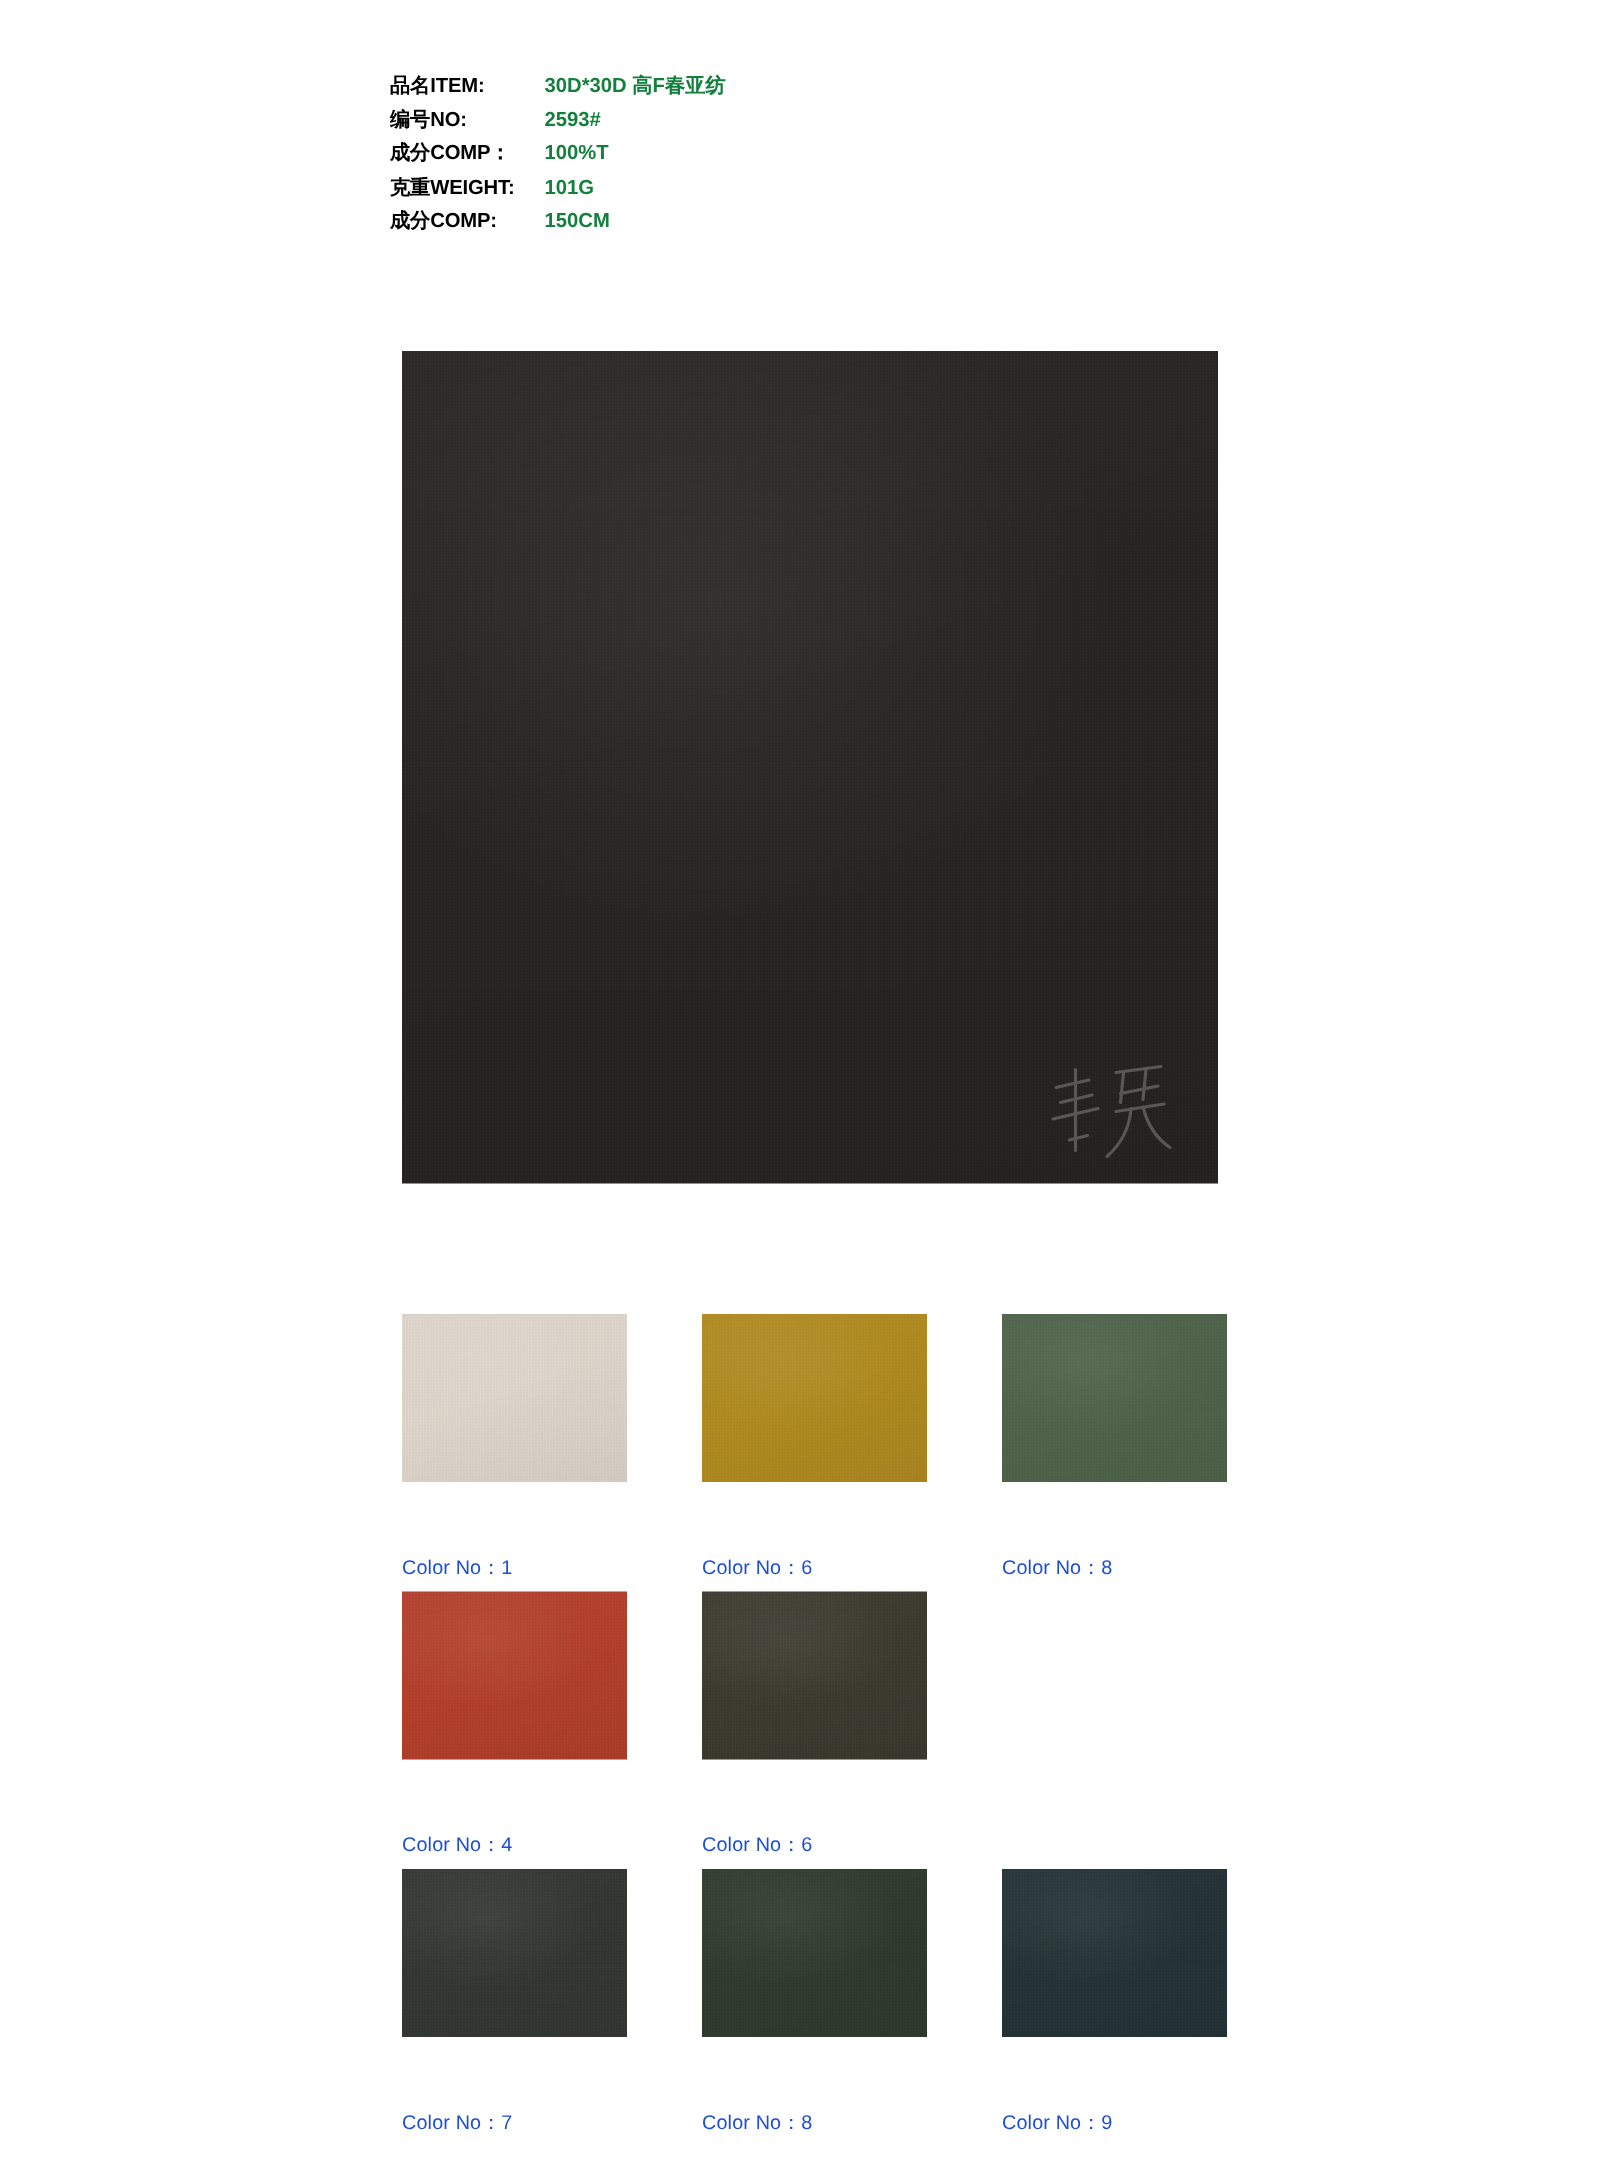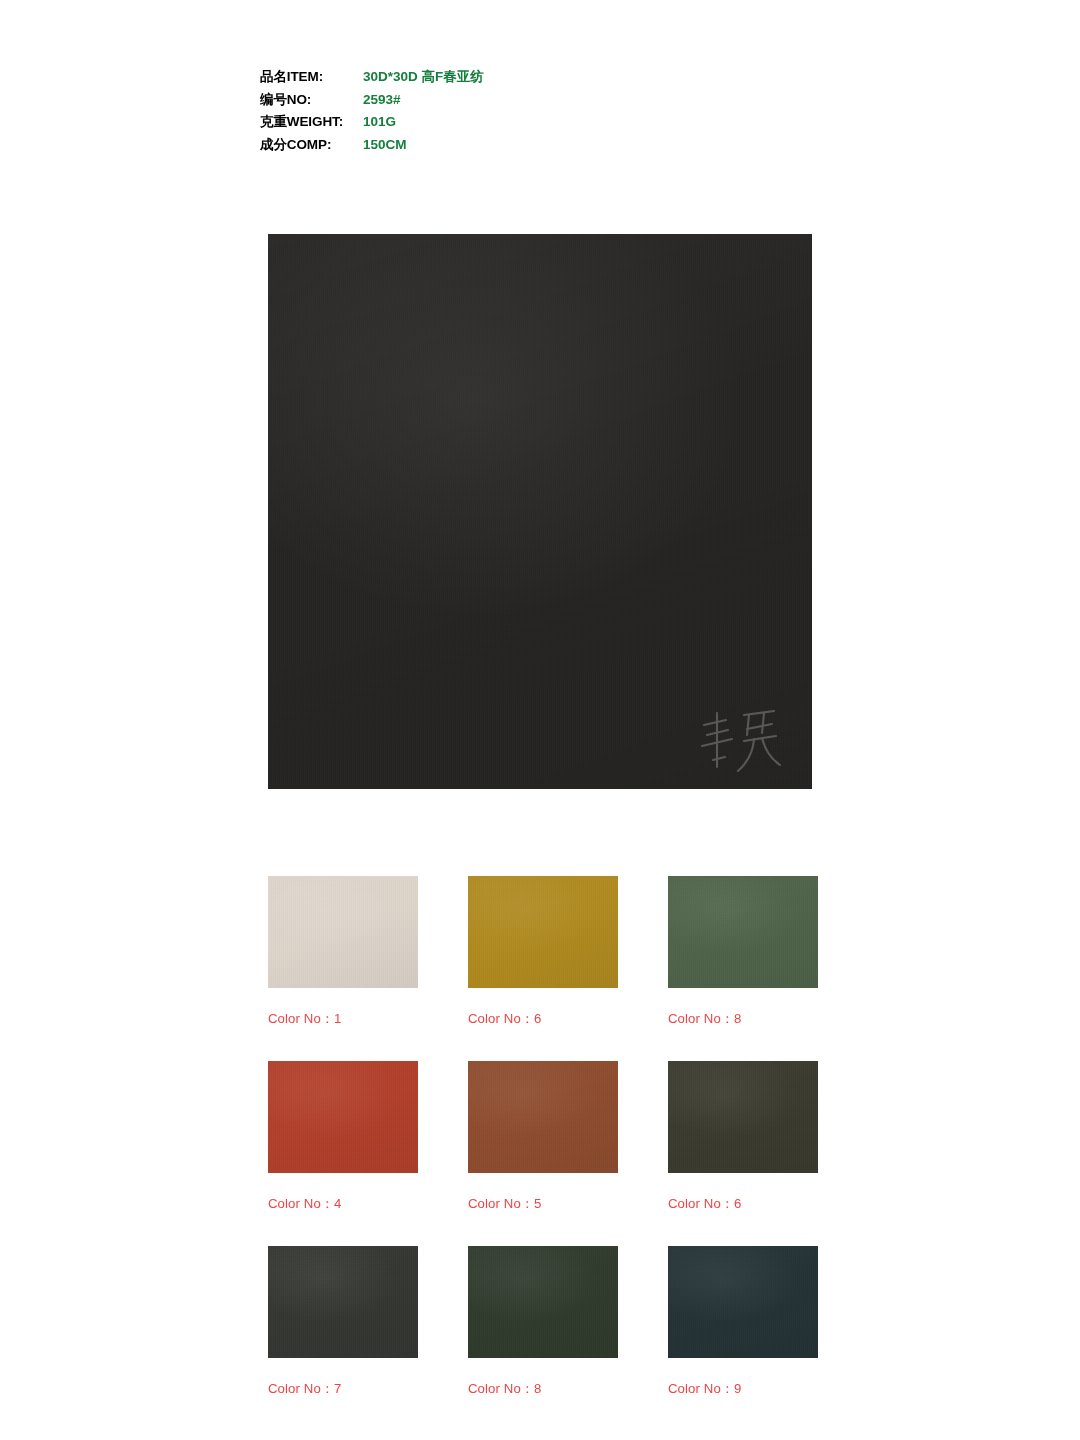--- a/index.html
+++ b/index.html
@@ -13,21 +13,21 @@
     background: #ffffff;
     font-family: "Liberation Sans", "DejaVu Sans", sans-serif;
     position: relative;
     overflow: hidden;
   }
 
   
   #spec-block {
     position: absolute;
     left: 260px;
-    top: 68px;
+    top: 48px;
     width: 520px;
   }
 
   .spec-row {
     display: flex;
     align-items: baseline;
     height: 22.6px;
   }
 
   .spec-label {
@@ -165,43 +165,47 @@
     margin-right: 50px;
   }
   .grid-cell:last-child { margin-right: 0; }
 
   .mini-swatch {
     width: 150px;
     height: 112px;
   }
 
   .color-label {
-    margin-top: 22px;
+    margin-top: 48px;
     font-size: 13.2px;
-    color: #ef4444;
+    color: #1d4ed8;
     font-family: "Liberation Sans", "DejaVu Sans", sans-serif;
     white-space: nowrap;
     letter-spacing: 0.1px;
   }
 </style>
 </head>
 <body>
 
 <div id="spec-block">
 
   <div class="spec-row">
     <span class="spec-label">品名ITEM:</span>
     <span class="spec-value">30D*30D 高F春亚纺</span>
   </div>
 
   <div class="spec-row">
     <span class="spec-label">编号NO:</span>
     <span class="spec-value">2593#</span>
   </div>
 
+  <div class="spec-row">
+    <span class="spec-label">成分COMP：</span>
+    <span class="spec-value">100%T</span>
+  </div>
 
   <div class="spec-row">
     <span class="spec-label">克重WEIGHT:</span>
     <span class="spec-value">101G</span>
   </div>
 
   <div class="spec-row">
     <span class="spec-label">成分COMP:</span>
     <span class="spec-value">150CM</span>
   </div>
@@ -286,31 +290,20 @@
         <div class="teeth-h teeth-top"></div>
         <div class="teeth-h teeth-bottom"></div>
         <div class="teeth-v teeth-left"></div>
         <div class="teeth-v teeth-right"></div>
         <div class="texture"></div>
         <div class="sheen"></div>
       </div>
       <div class="color-label">Color No：4</div>
     </div>
 
-    <div class="grid-cell">
-      <div class="mini-swatch swatch" style="background-color: rgb(142, 76, 46);">
-        <div class="teeth-h teeth-top"></div>
-        <div class="teeth-h teeth-bottom"></div>
-        <div class="teeth-v teeth-left"></div>
-        <div class="teeth-v teeth-right"></div>
-        <div class="texture"></div>
-        <div class="sheen"></div>
-      </div>
-      <div class="color-label">Color No：5</div>
-    </div>
 
     <div class="grid-cell">
       <div class="mini-swatch swatch" style="background-color: rgb(59, 58, 46);">
         <div class="teeth-h teeth-top"></div>
         <div class="teeth-h teeth-bottom"></div>
         <div class="teeth-v teeth-left"></div>
         <div class="teeth-v teeth-right"></div>
         <div class="texture"></div>
         <div class="sheen"></div>
       </div>

